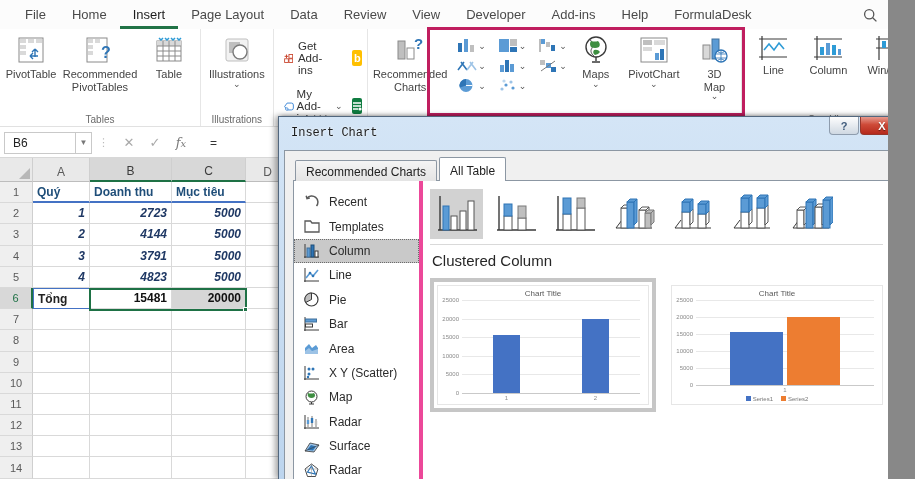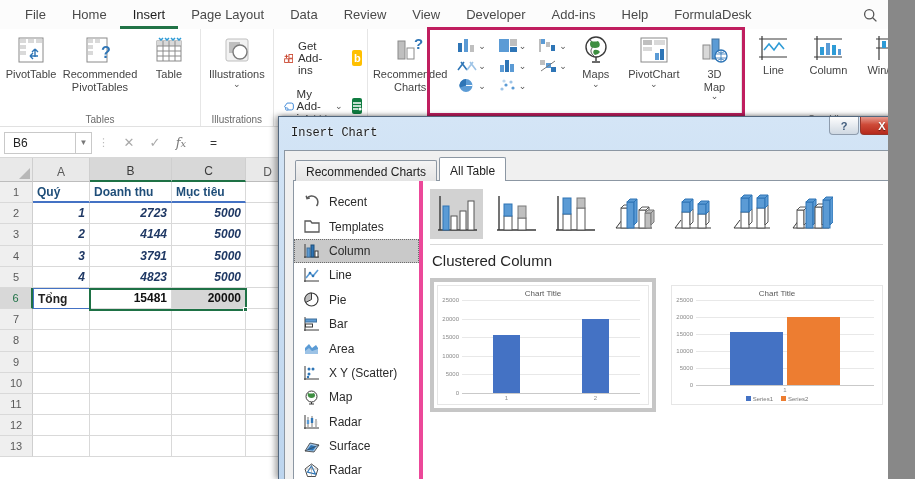--- a/index.html
+++ b/index.html
@@ -500,20 +500,27 @@
         <div class="cell"></div>
         <div class="cell"></div>
       </div>
     <div class="grid-row">
         <div class="rh">13</div>
         <div class="cell"></div>
         <div class="cell"></div>
         <div class="cell"></div>
         <div class="cell"></div>
       </div>
+    <div class="grid-row">
+        <div class="rh">14</div>
+        <div class="cell"></div>
+        <div class="cell"></div>
+        <div class="cell"></div>
+        <div class="cell"></div>
+      </div>
 
     <div class="selbox">
         <span class="handle"></span>
       </div>
   </div>
 
   <div class="dialog">
     <div class="dlg-title">Insert Chart</div>
     <div class="dlg-btns">
       <div class="dlg-help">?</div>

